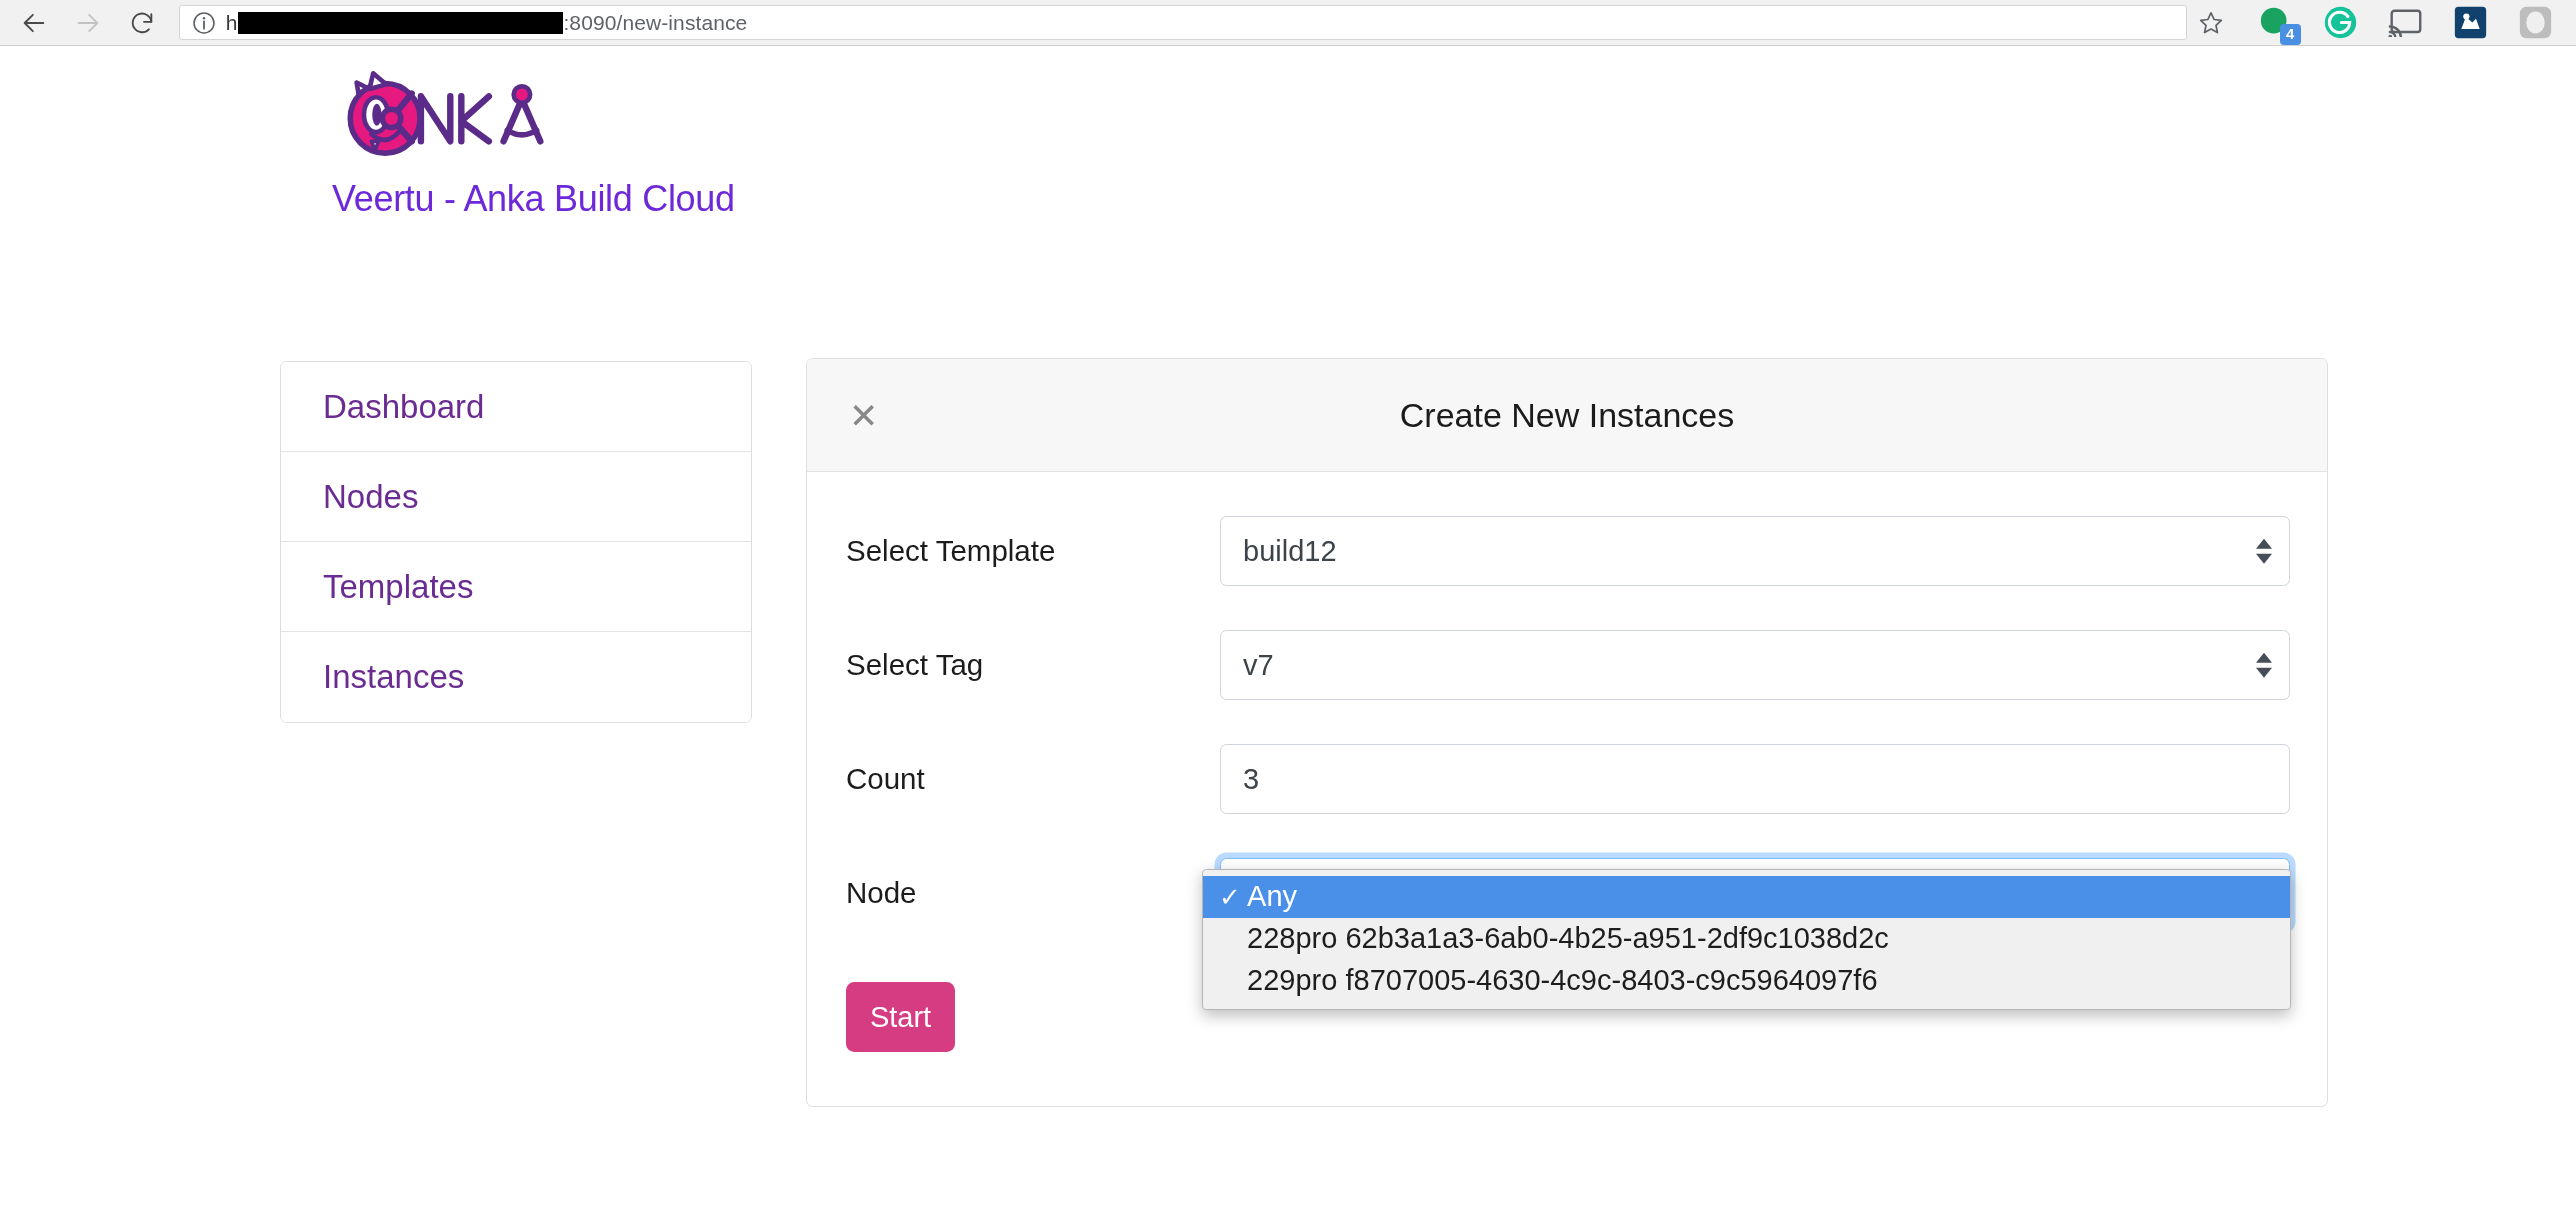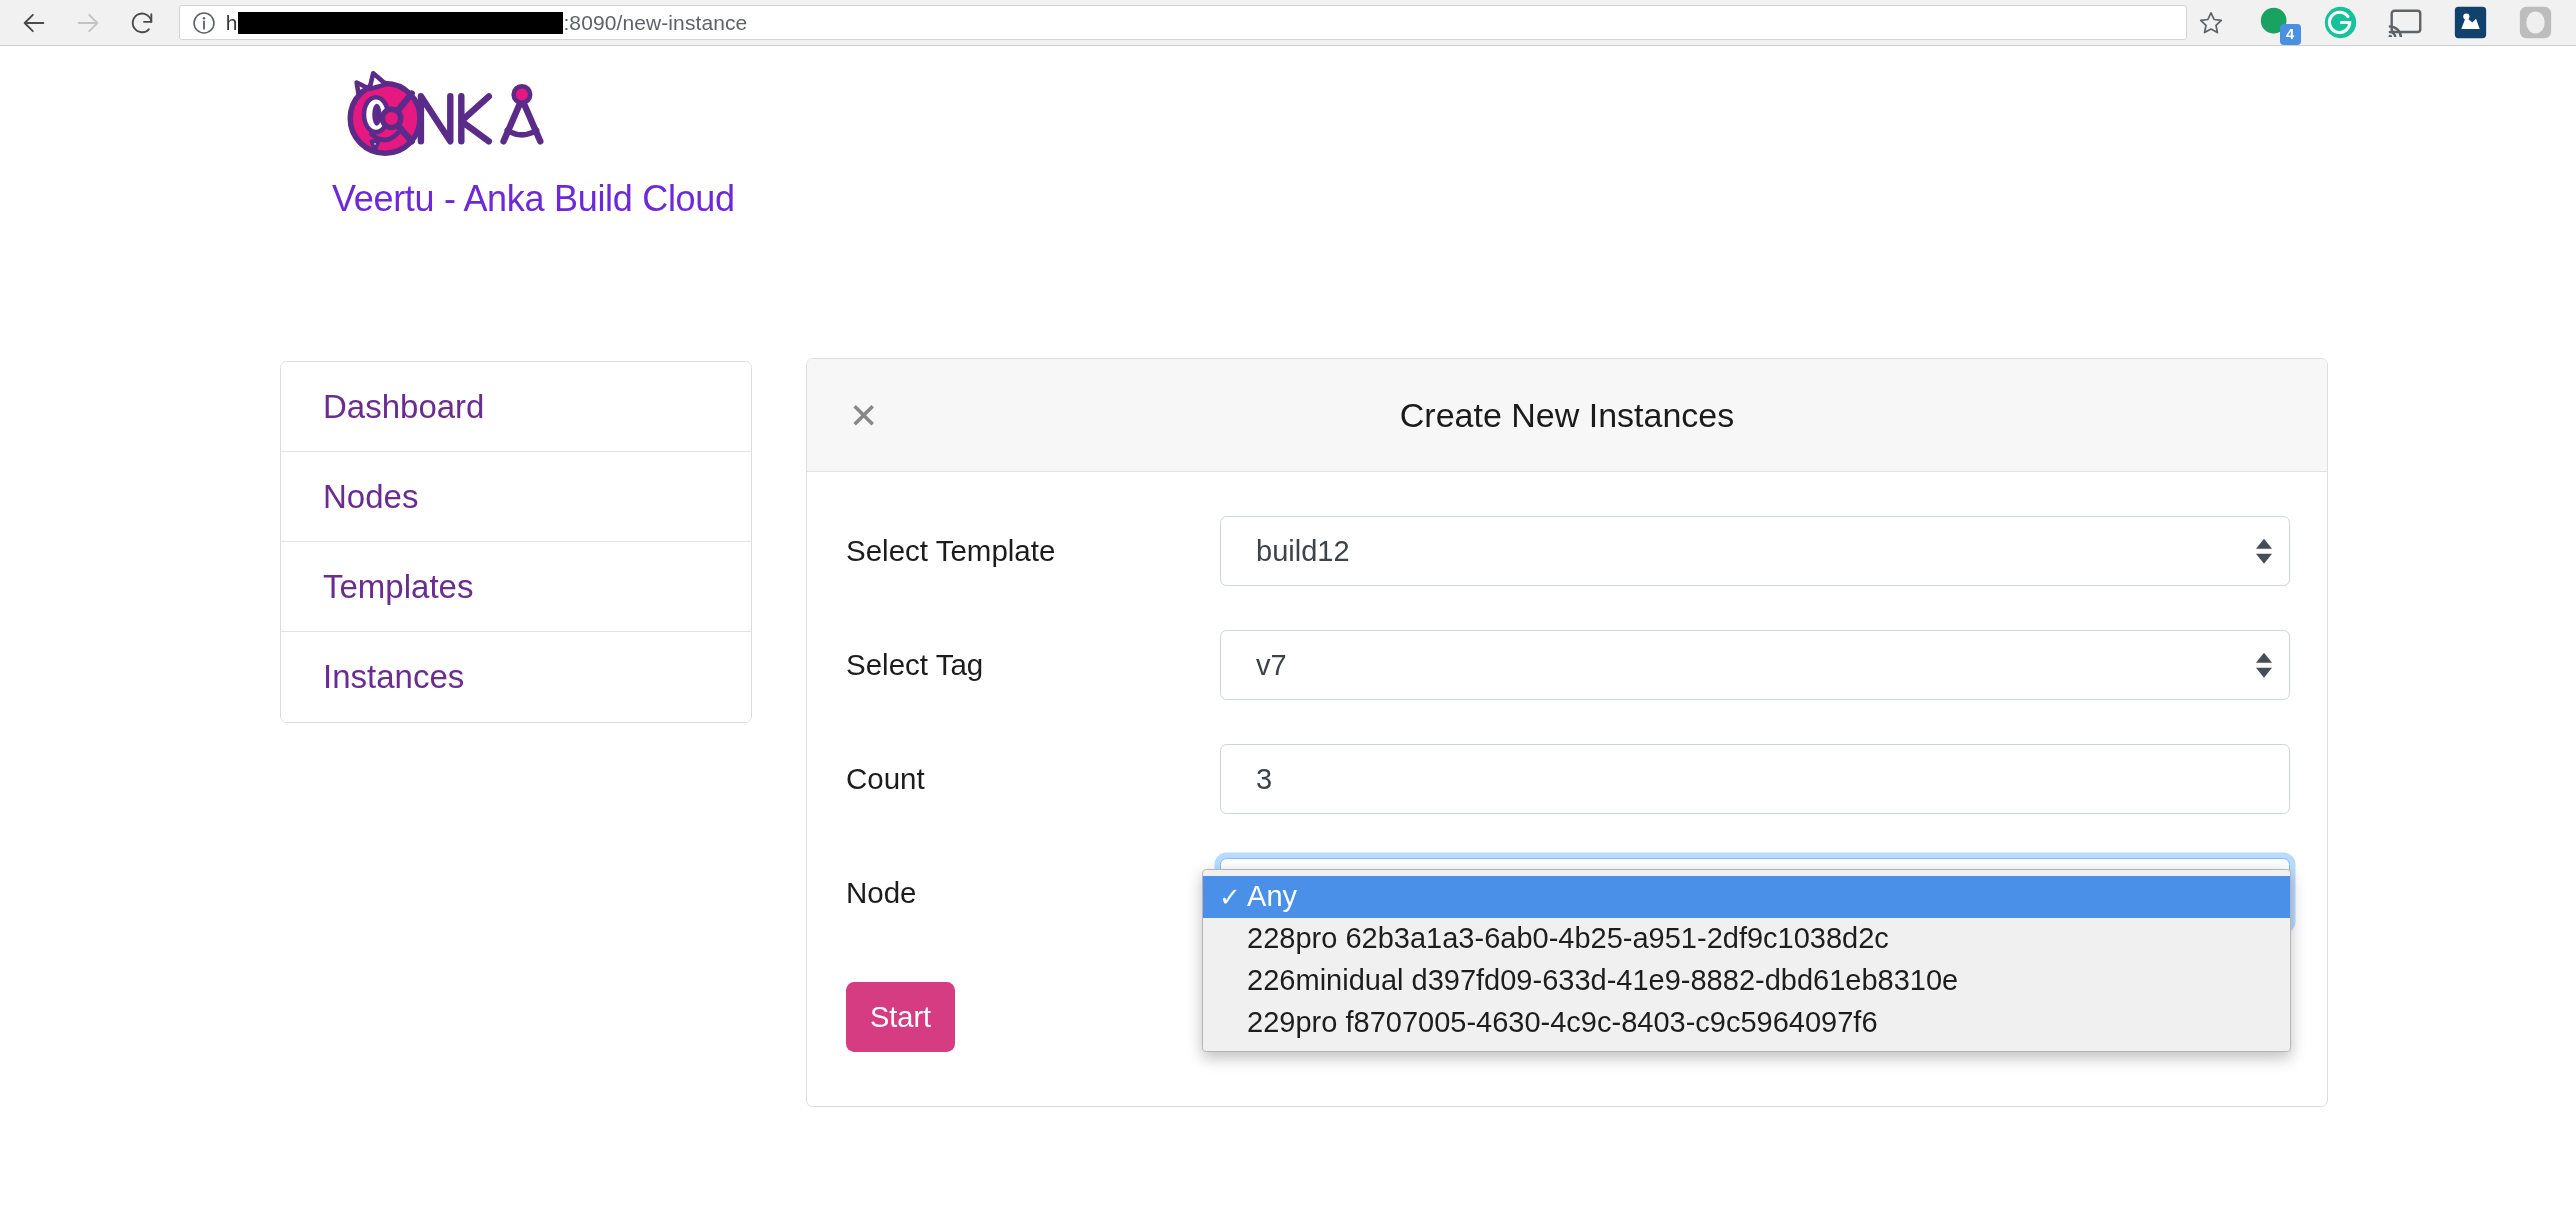--- a/index.html
+++ b/index.html
@@ -188,21 +188,21 @@
   .field-wrap { width: 1070px; position: relative; flex: 0 0 auto; }
 
   .select-box, .text-box {
     width: 100%;
     height: 70px;
     background: #ffffff;
     border: 0.9px solid #ced4da;
     border-radius: 6.5px;
     display: flex;
     align-items: center;
-    padding: 0 35px;
+    padding: 0 22px;
     font-size: 29px;
     color: #3c4349;
     font-family: "Liberation Sans", sans-serif;
     cursor: pointer;
   }
   .text-box { cursor: text; }
   .select-arrows {
     position: absolute;
     right: 18.5px; top: 50%;
     transform: translateY(-50%);
@@ -457,24 +457,20 @@
             <div class="dd-option selected">
               <span class="dd-check">✓</span>
               <span>Any</span>
             </div>
             <div class="dd-option">
               <span class="dd-check"></span>
               <span>228pro 62b3a1a3-6ab0-4b25-a951-2df9c1038d2c</span>
             </div>
             <div class="dd-option">
               <span class="dd-check"></span>
-              <span>226minidual d397fd09-633d-41e9-8882-dbd61eb8310e</span>
-            </div>
-            <div class="dd-option">
-              <span class="dd-check"></span>
               <span>229pro f8707005-4630-4c9c-8403-c9c5964097f6</span>
             </div>
           </div>
         </div>
       </div>
 
       <div class="btn-row">
         <button class="start-btn">Start</button>
       </div>
 

